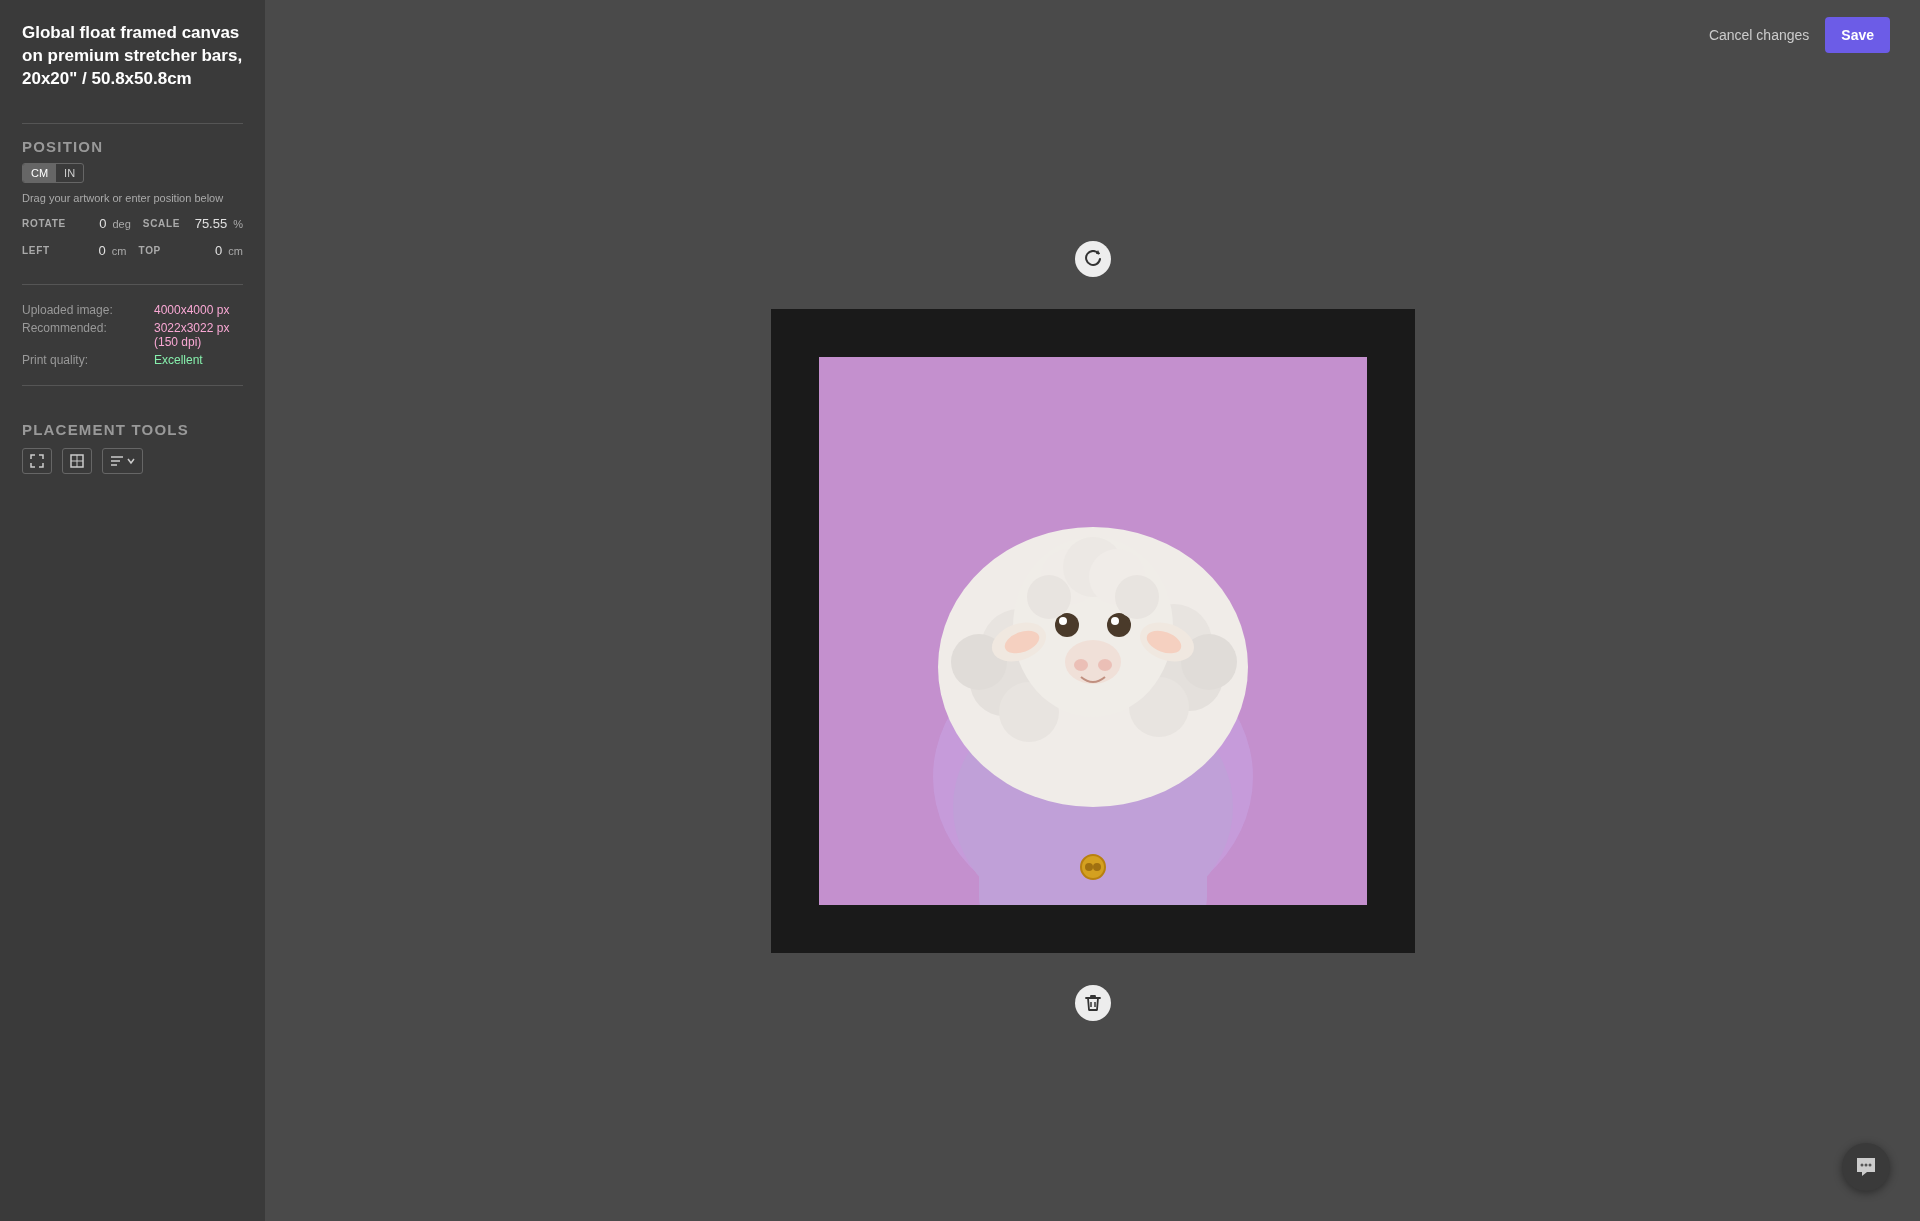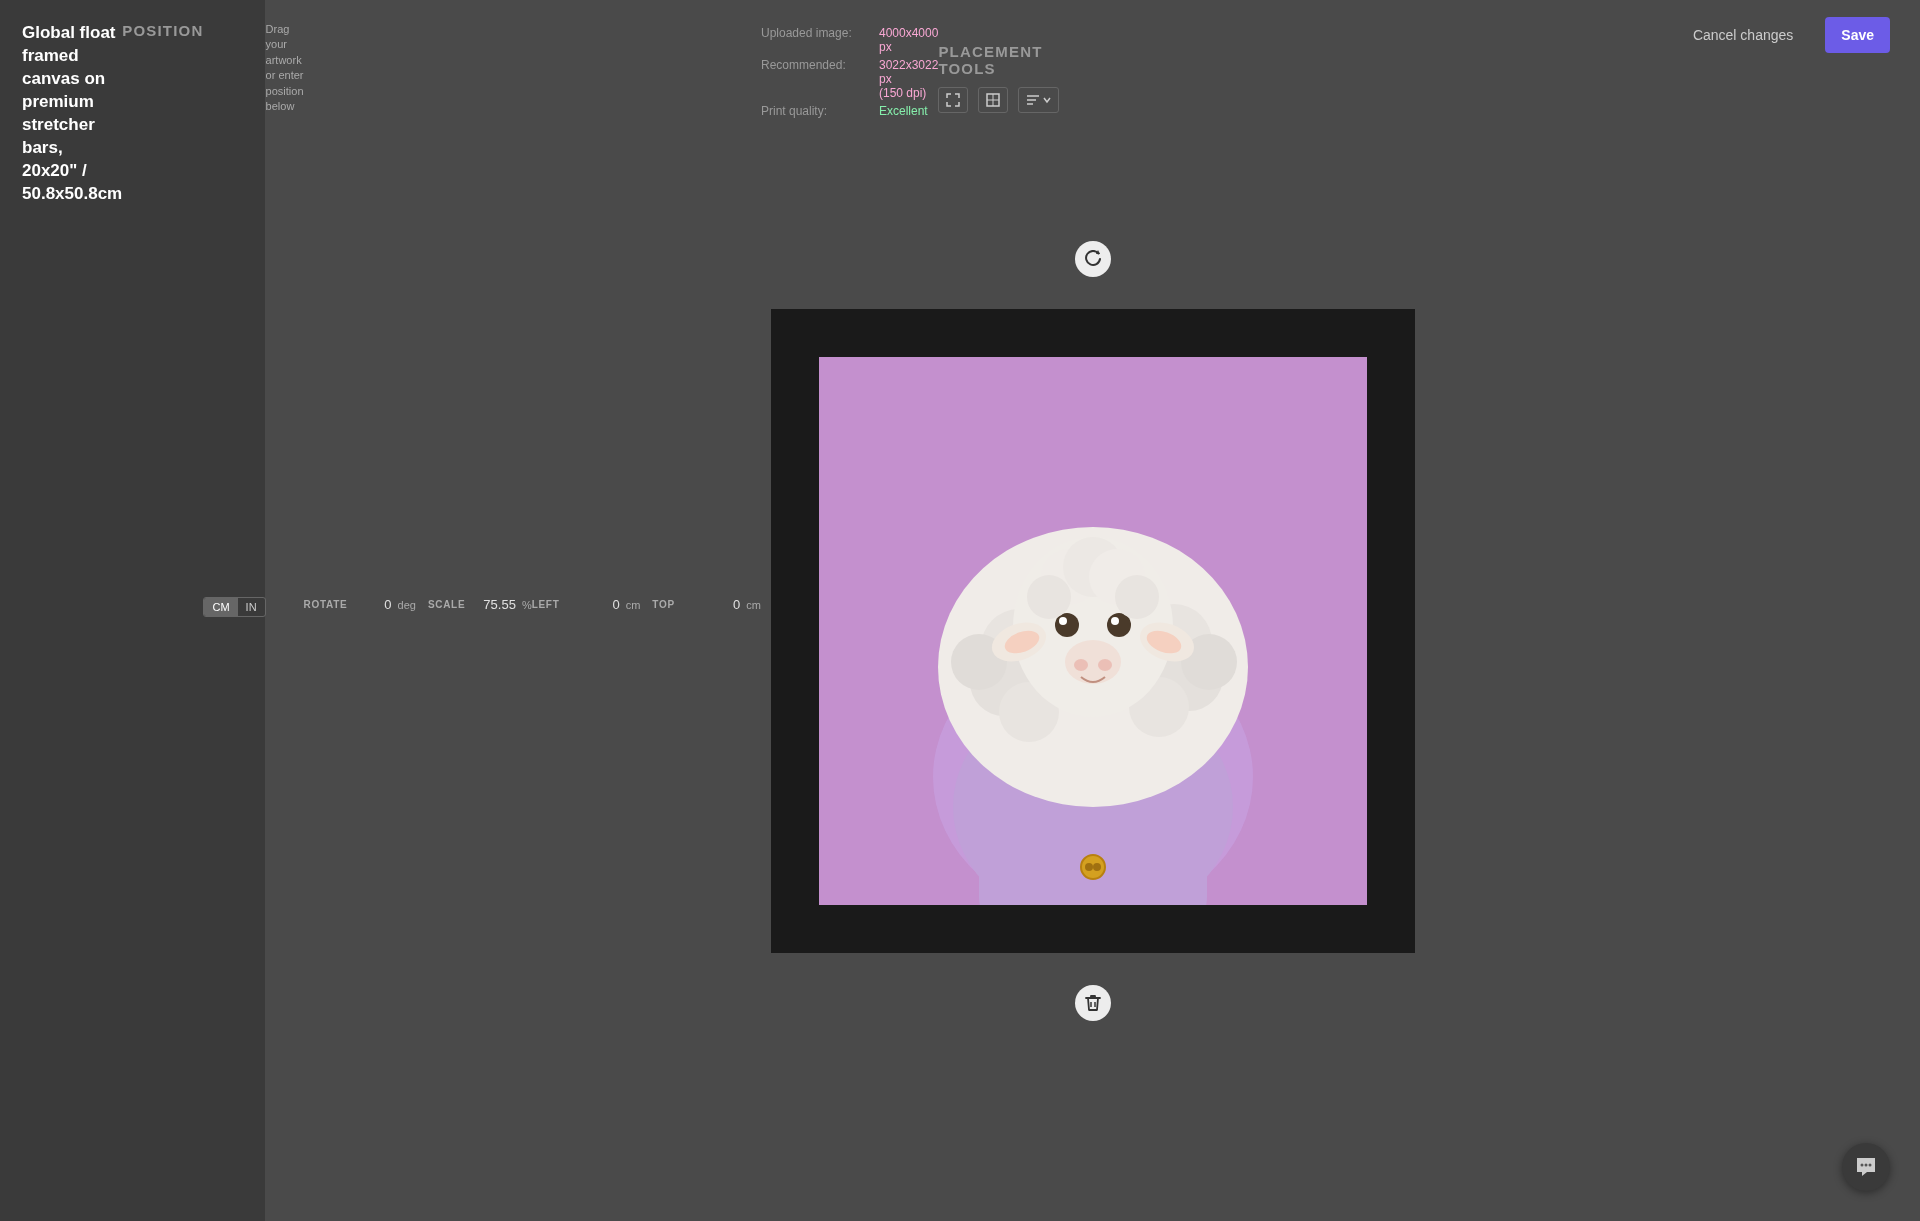--- a/index.html
+++ b/index.html
@@ -14,21 +14,21 @@
     }
 
     
     .sidebar {
       width: 265px;
       min-width: 265px;
       background: #3a3a3a;
       height: 1221px;
       padding: 22px 22px;
       display: flex;
-      flex-direction: row;
+      flex-direction: column;
       gap: 0;
     }
 
     .sidebar-title {
       font-size: 17px;
       font-weight: 600;
       color: #ffffff;
       line-height: 1.35;
       margin-bottom: 18px;
     }
@@ -113,21 +113,21 @@
     }
 
     .info-section {
       margin-top: 4px;
     }
 
     .info-row {
       display: flex;
       font-size: 12px;
       margin-bottom: 4px;
-      gap: 8px;
+      gap: 22px;
     }
 
     .info-key {
       color: #999;
       min-width: 110px;
     }
 
     .info-val {
       color: #f9a8d4;
     }
@@ -174,21 +174,20 @@
     .top-bar {
       position: absolute;
       top: 0;
       left: 0;
       right: 0;
       height: 70px;
       display: flex;
       align-items: center;
       justify-content: flex-end;
       padding: 0 30px;
-      gap: 16px;
       z-index: 10;
     }
 
     .cancel-btn {
       background: transparent;
       border: none;
       color: #ccc;
       font-size: 14px;
       cursor: pointer;
       padding: 10px 16px;

